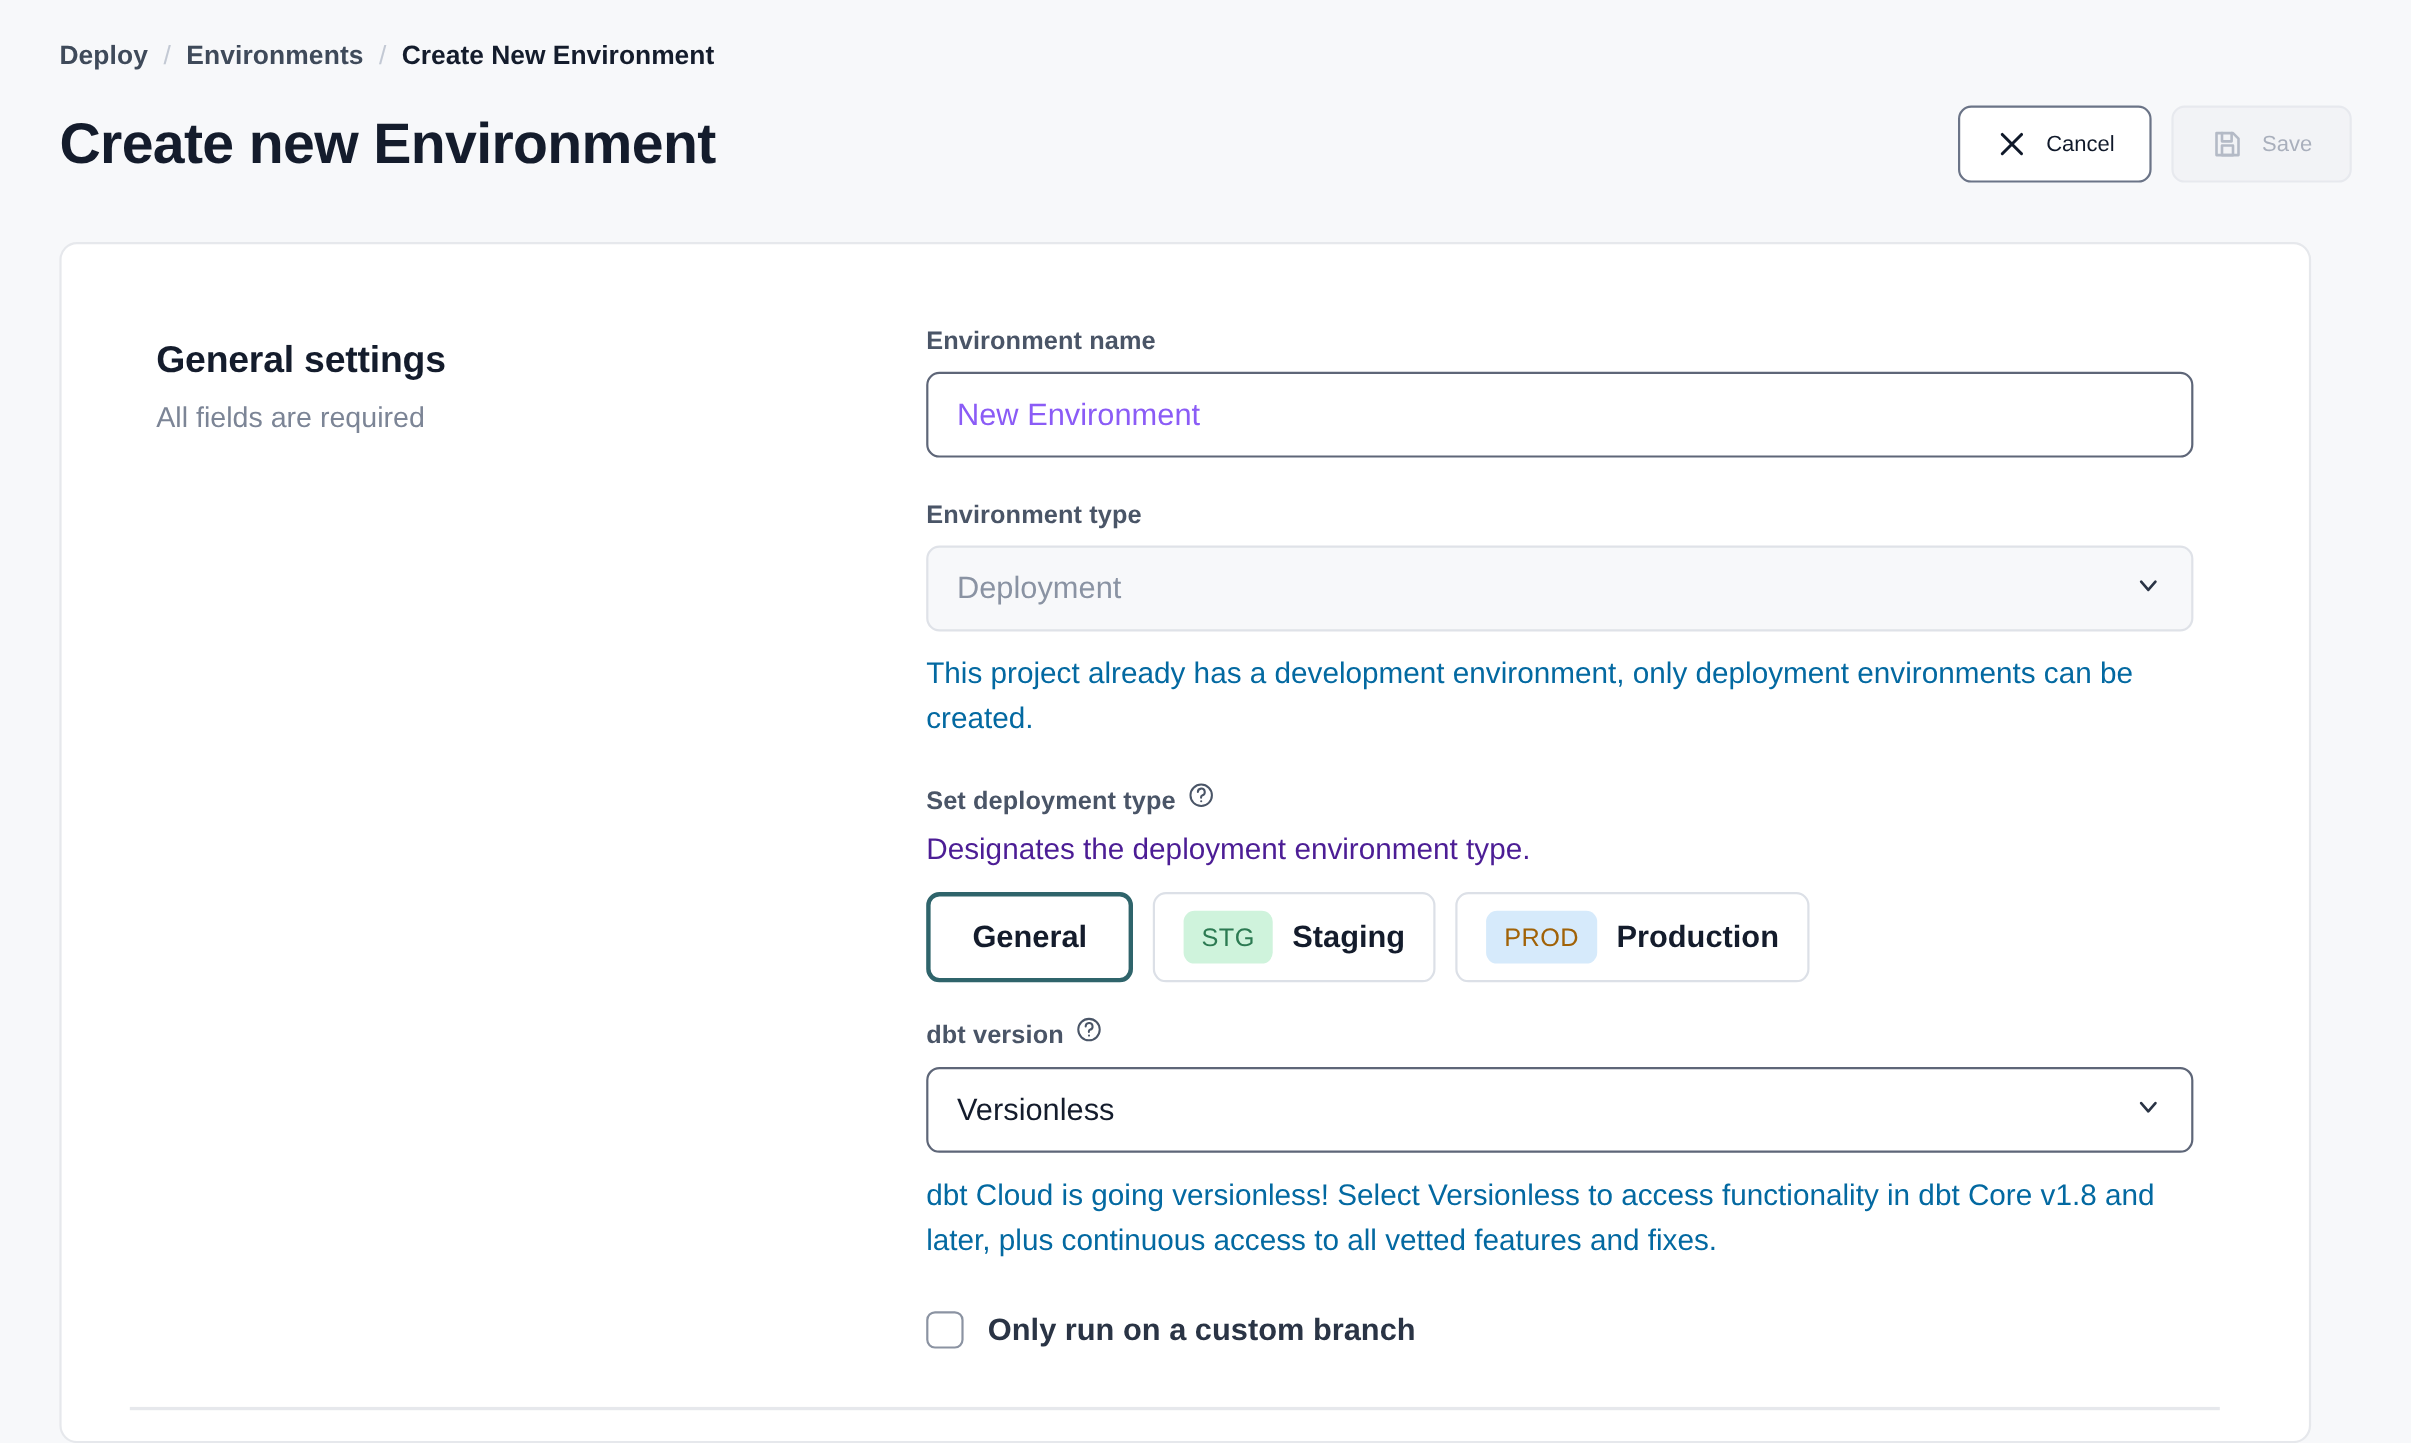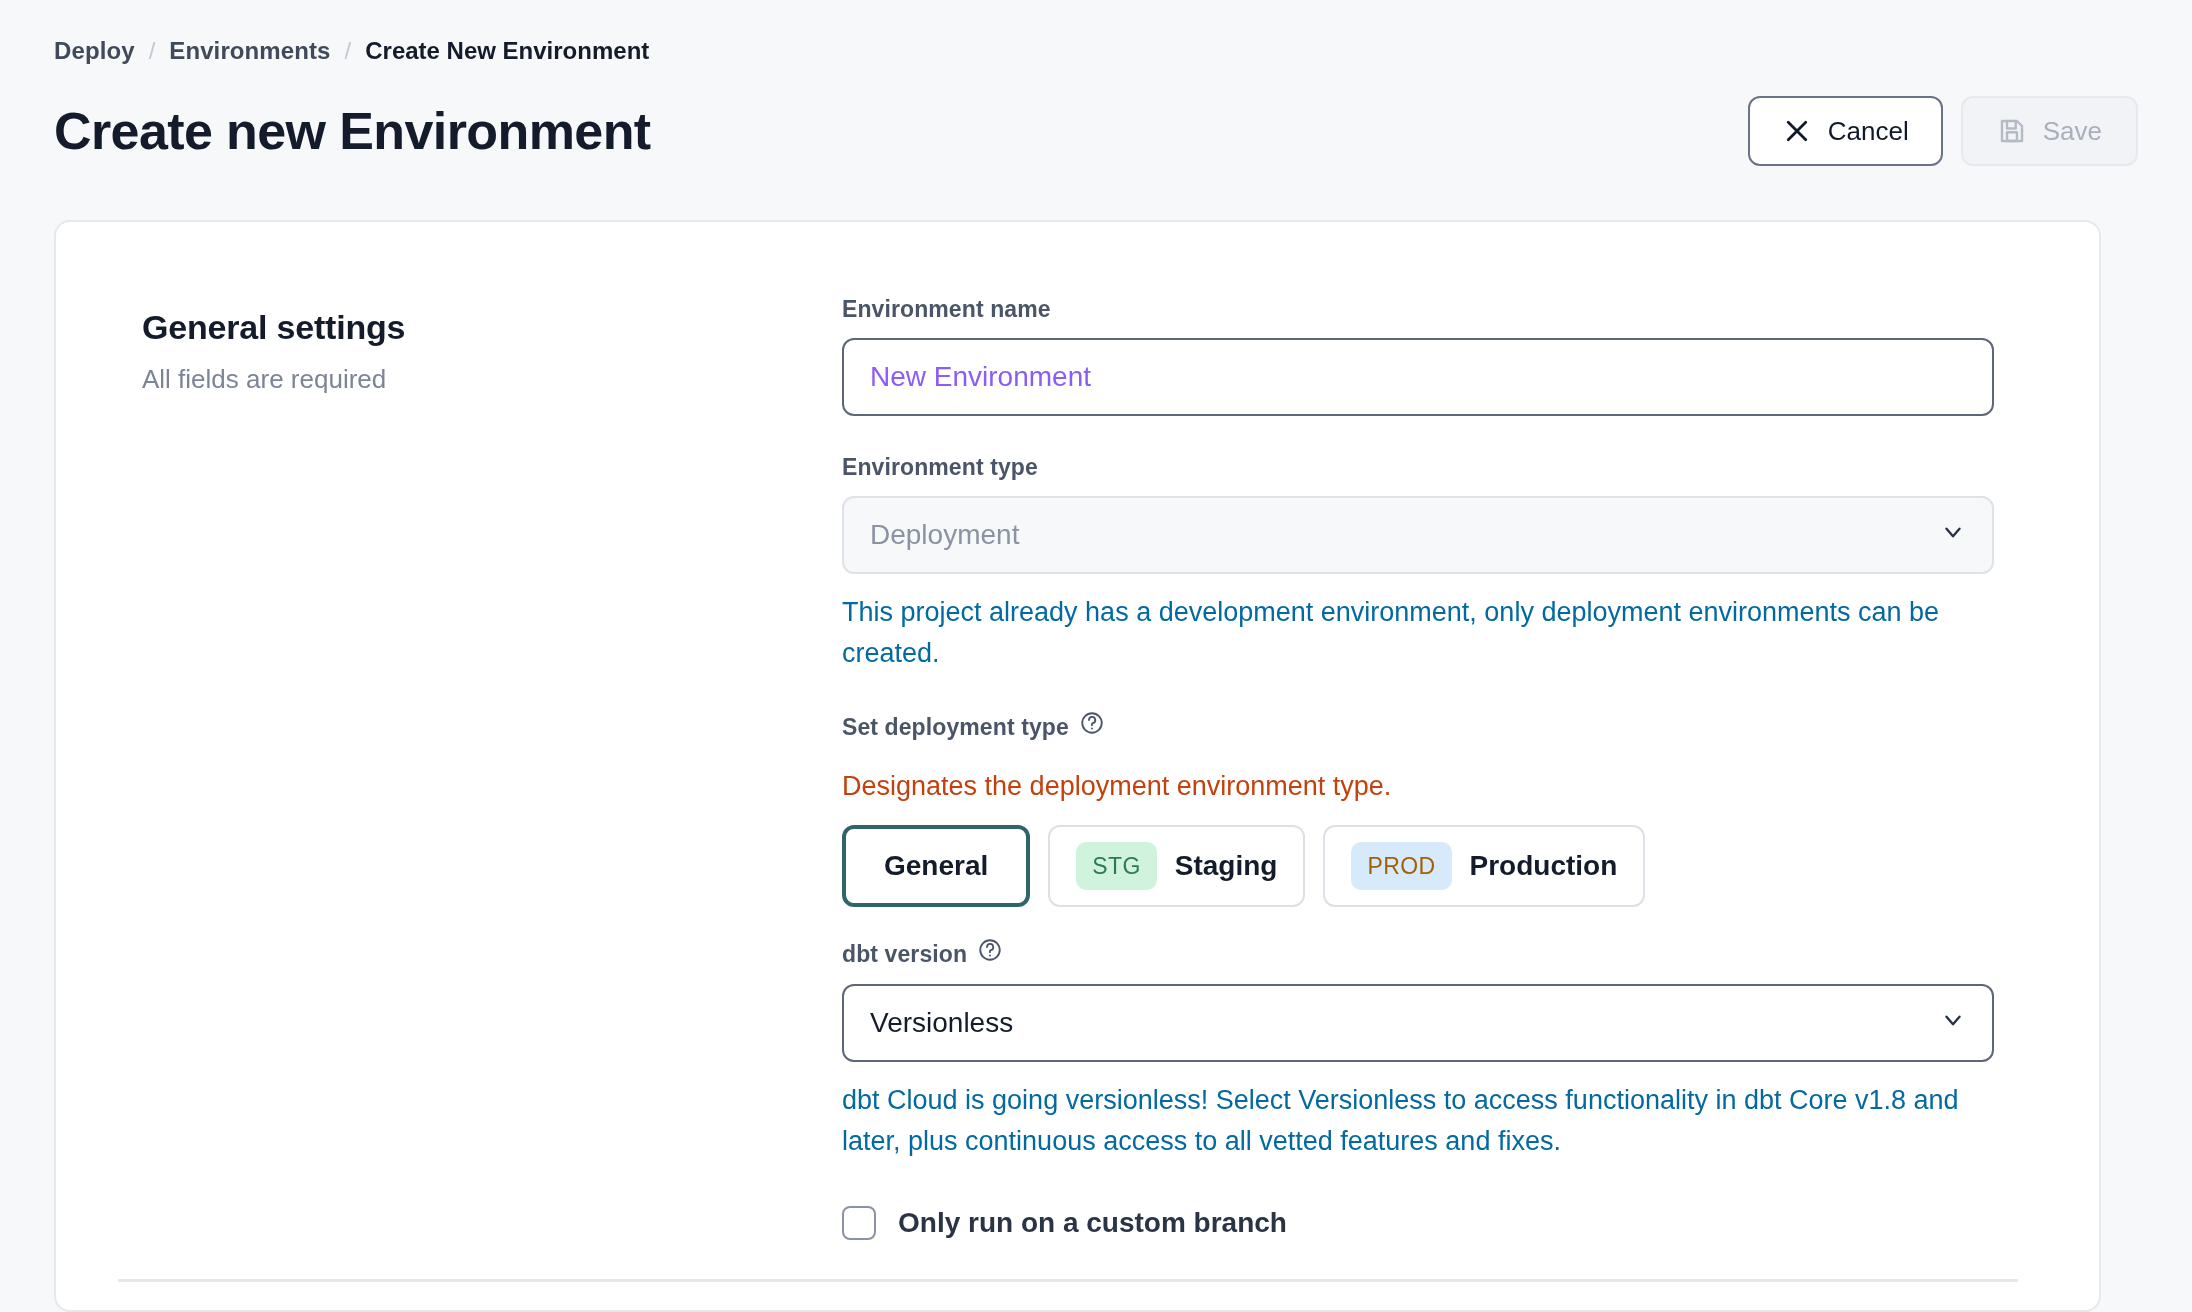--- a/index.html
+++ b/index.html
@@ -76,21 +76,21 @@
   }
 
   .btn {
     display: flex;
     align-items: center;
     justify-content: center;
     gap: 16px;
     height: 70px;
     padding: 0 32px;
     border-radius: 12px;
-    font-size: 26px;
+    font-size: 20px;
     font-weight: 400;
     cursor: pointer;
     background: #FFFFFF;
   }
   .btn-cancel {
     border: 2px solid #6B7487;
     color: #10192A;
   }
   .btn-save {
     border: 2px solid #E7E9EE;
@@ -189,24 +189,24 @@
     width: 1120px;
     font-size: 27px;
     line-height: 41px;
     color: #0369a1;
   }
 
   .gap-lg { height: 36px; }
   .gap-md { height: 30px; }
 
   .sub-desc {
-    margin-top: 24px;
+    margin-top: 10px;
     font-size: 27px;
     line-height: 38px;
-    color: #c2410c;
+    color: #4c1d95;
   }
 
   .deploy-types {
     display: flex;
     align-items: center;
     gap: 18px;
     margin-top: 20px;
   }
   .dtype {
     display: flex;

